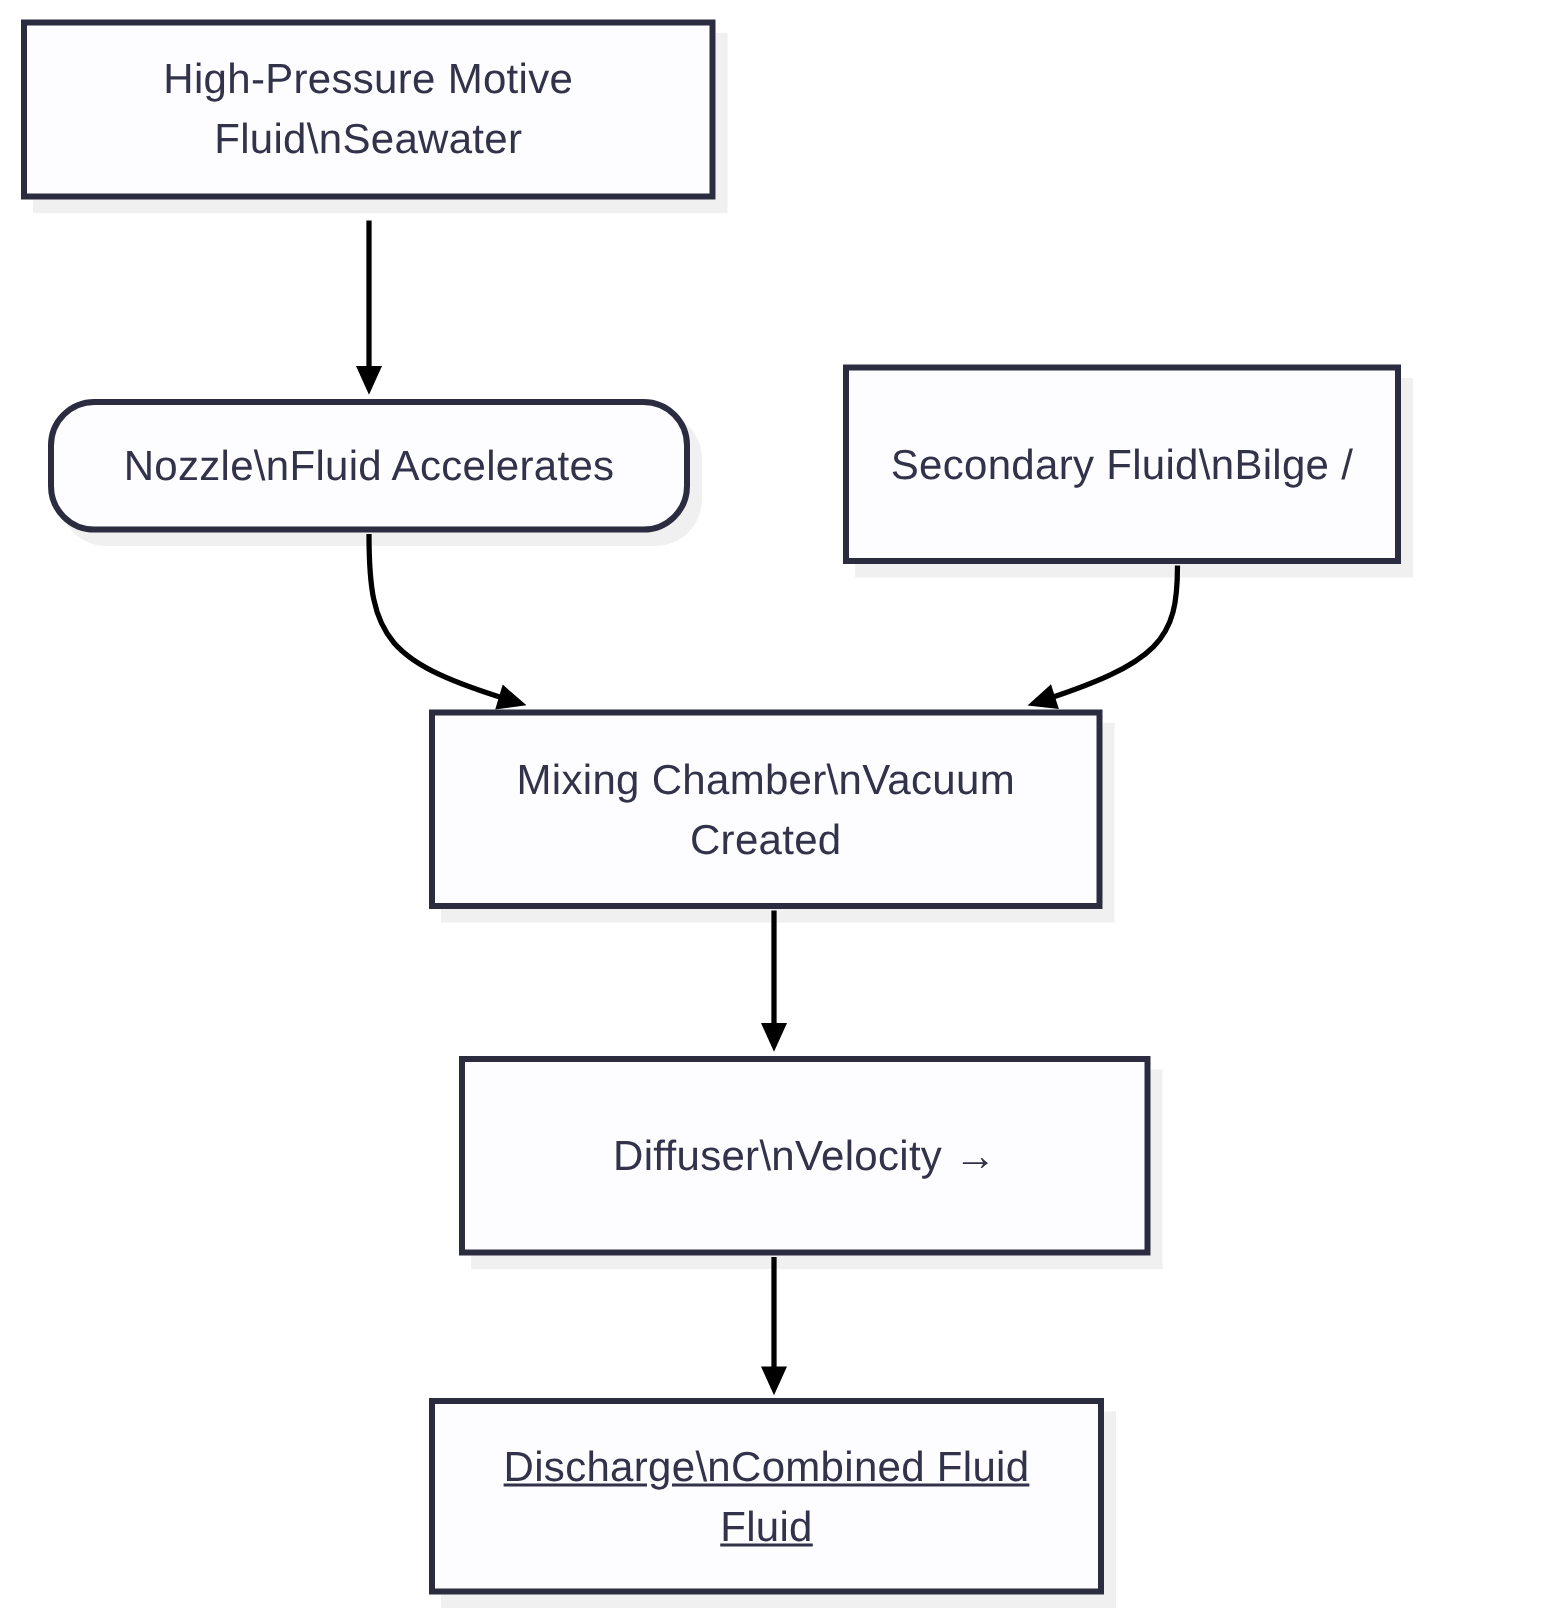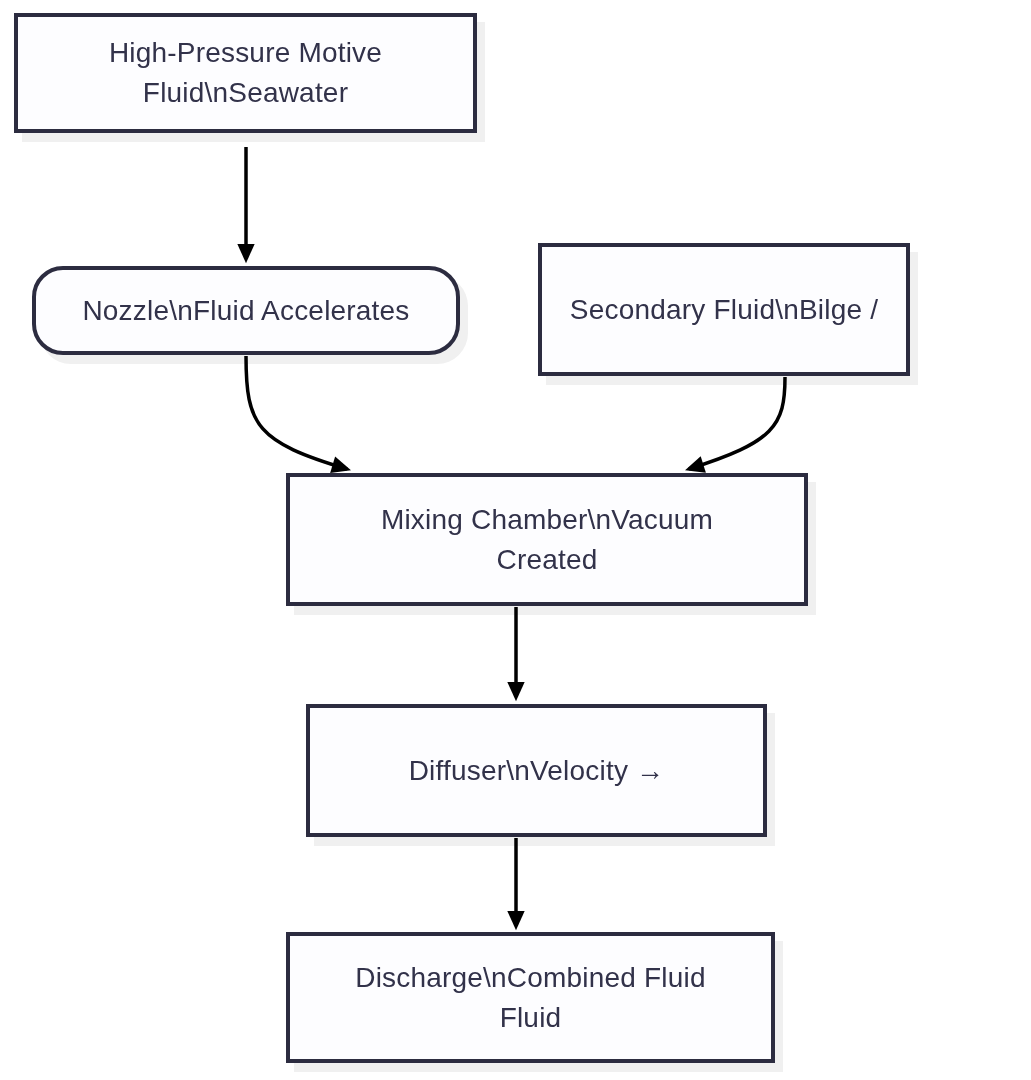--- a/index.html
+++ b/index.html
@@ -30,24 +30,24 @@
     justify-content:center;
     text-align:center;
     color:var(--text);
     font-size:28px;
     line-height:40px;
     letter-spacing:0.2px;
     white-space:nowrap;
   }
   .n1{left:14px;  top:13px;  width:463px; height:120px;}
   .n2{left:32px;  top:266px; width:428px; height:89px;border-radius:31px;}
-  .n3{left:538px; top:243px; width:372px; height:133px;gap:22px;}
-  .n4{left:286px; top:473px; width:522px; height:133px;}
+  .n3{left:562px; top:243px; width:372px; height:133px;gap:22px;}
+  .n4{left:286px; top:473px; width:449px; height:133px;}
   .n5{left:286px; top:704px; width:461px; height:133px;margin-left:20px;}
-  .n6{left:286px; top:932px; width:489px; height:131px;}
+  .n6{left:286px; top:932px; width:450px; height:131px;text-decoration:underline;}
   svg.edges{
     position:absolute;
     left:0;top:0;
     pointer-events:none;
   }
   .edge{
     fill:none;
     stroke:var(--arrow);
     stroke-width:3.5px;
   }

